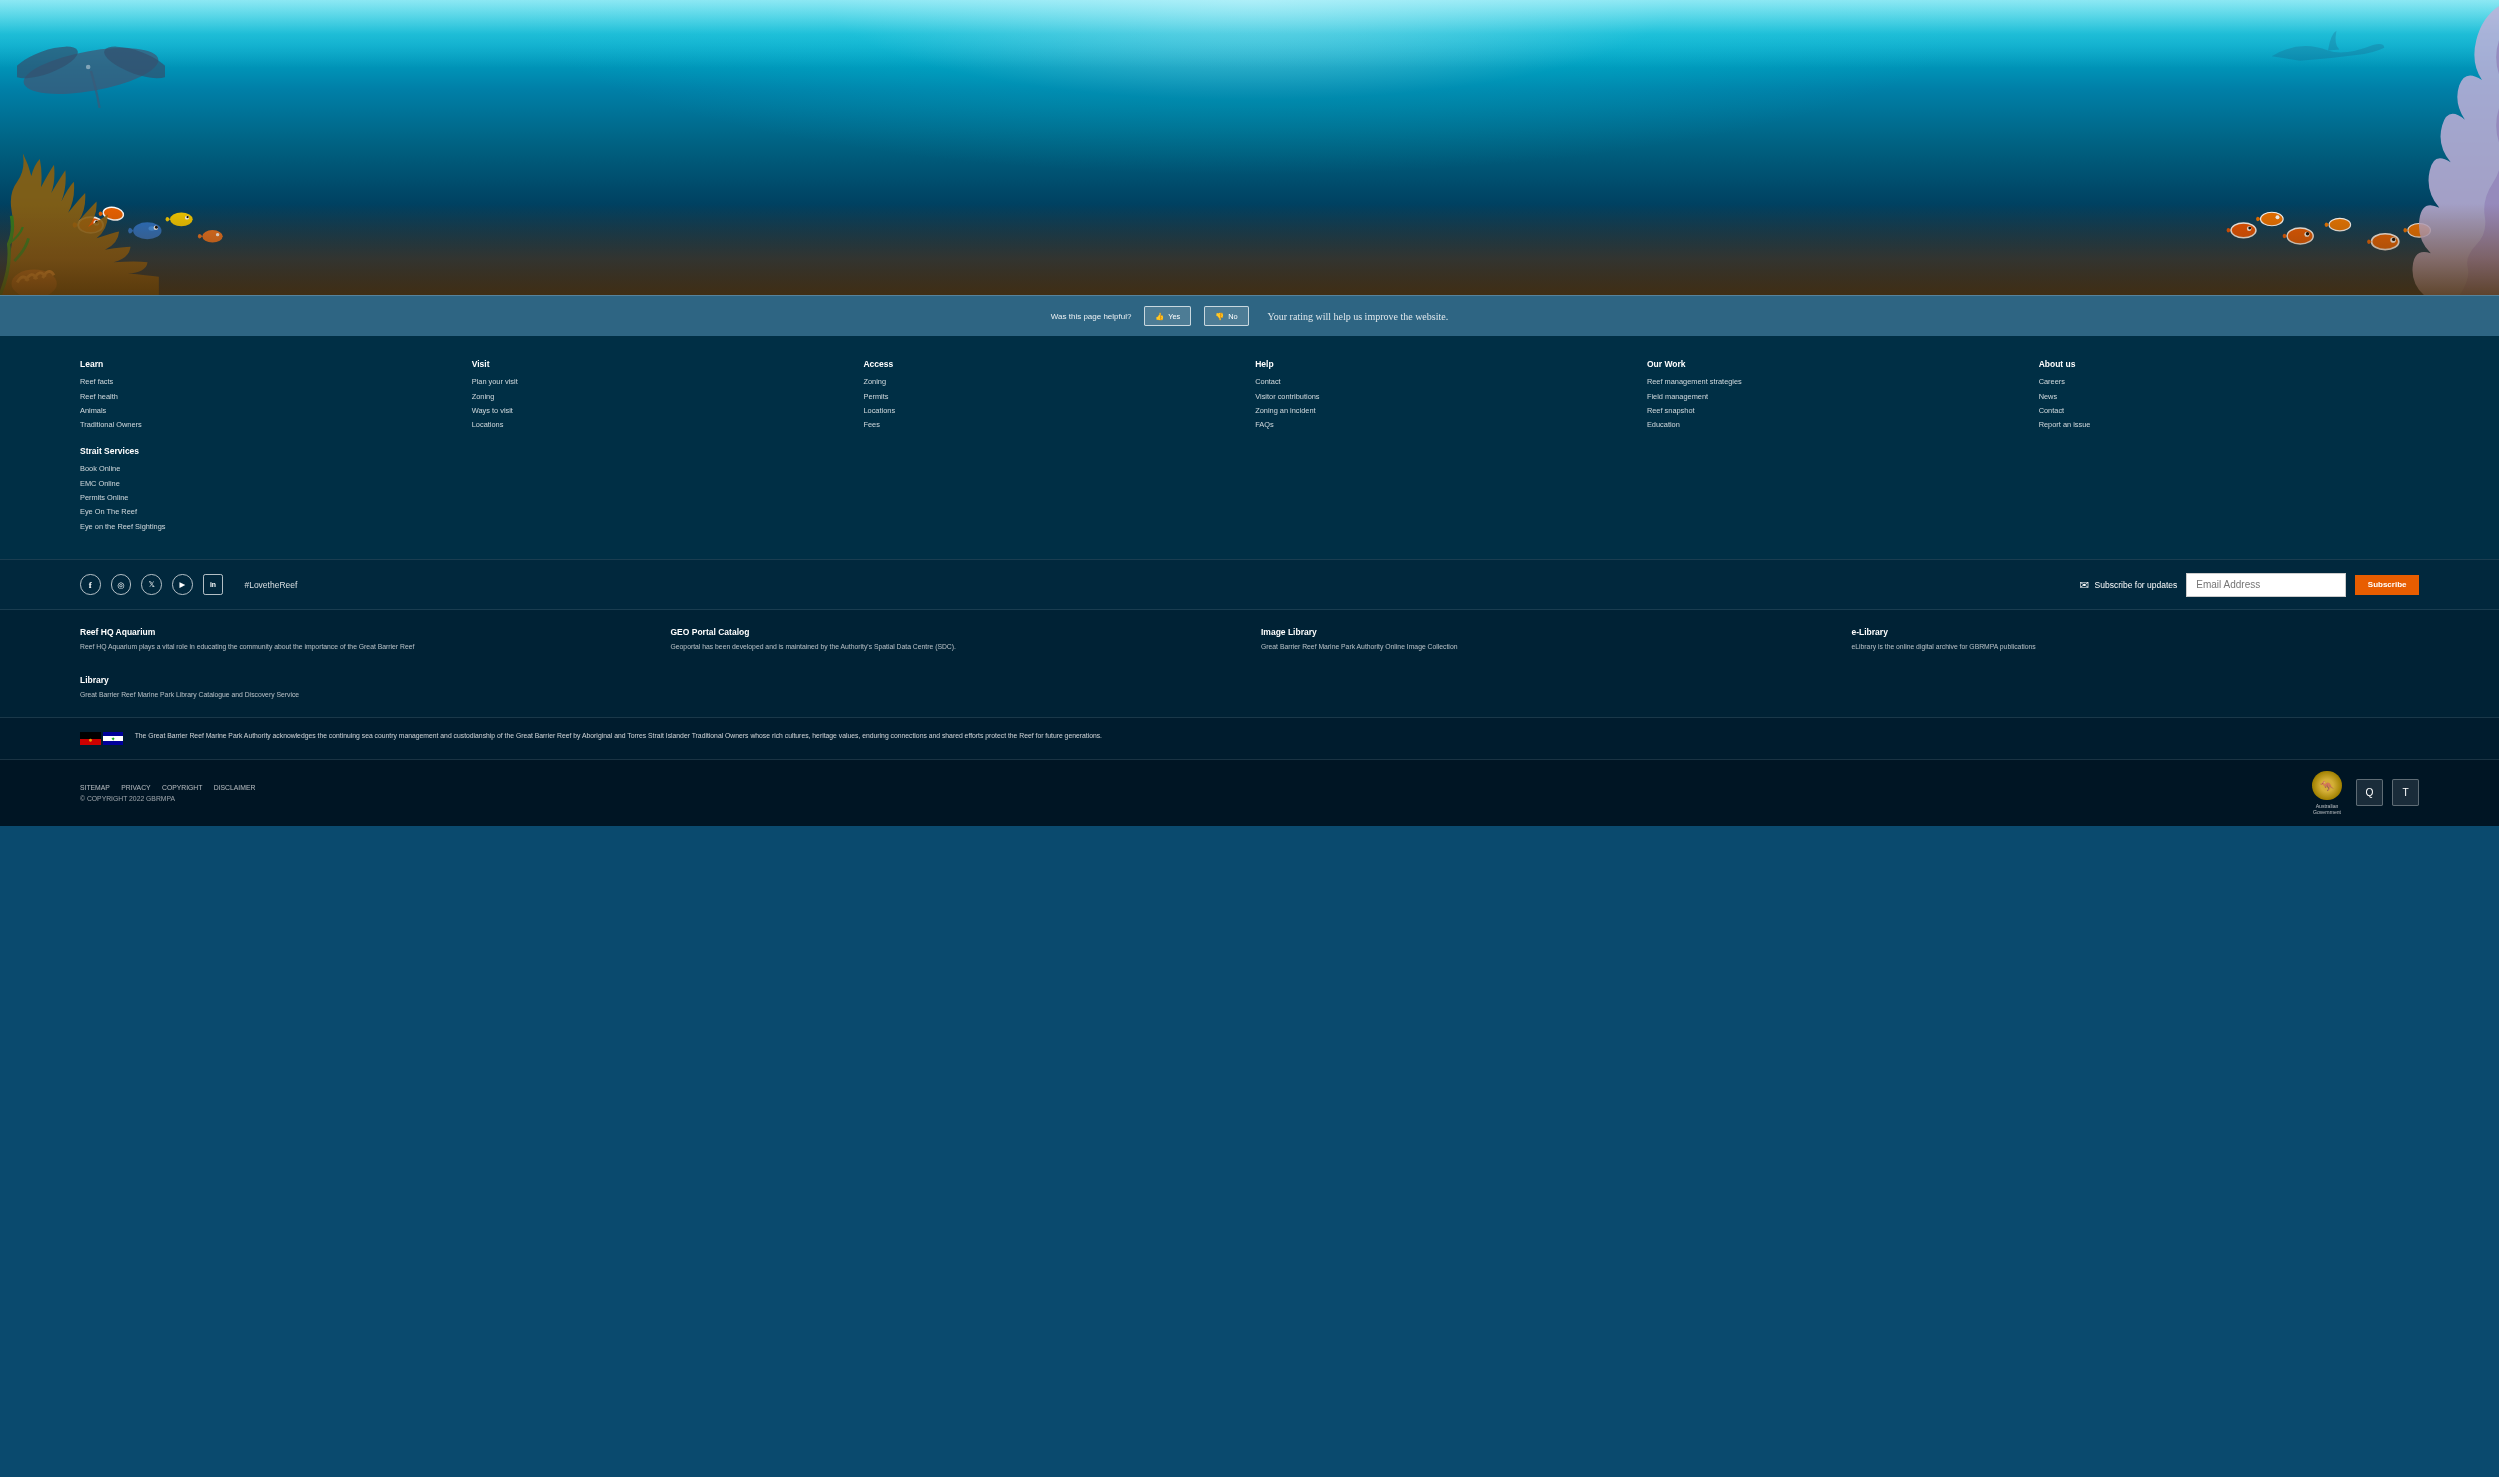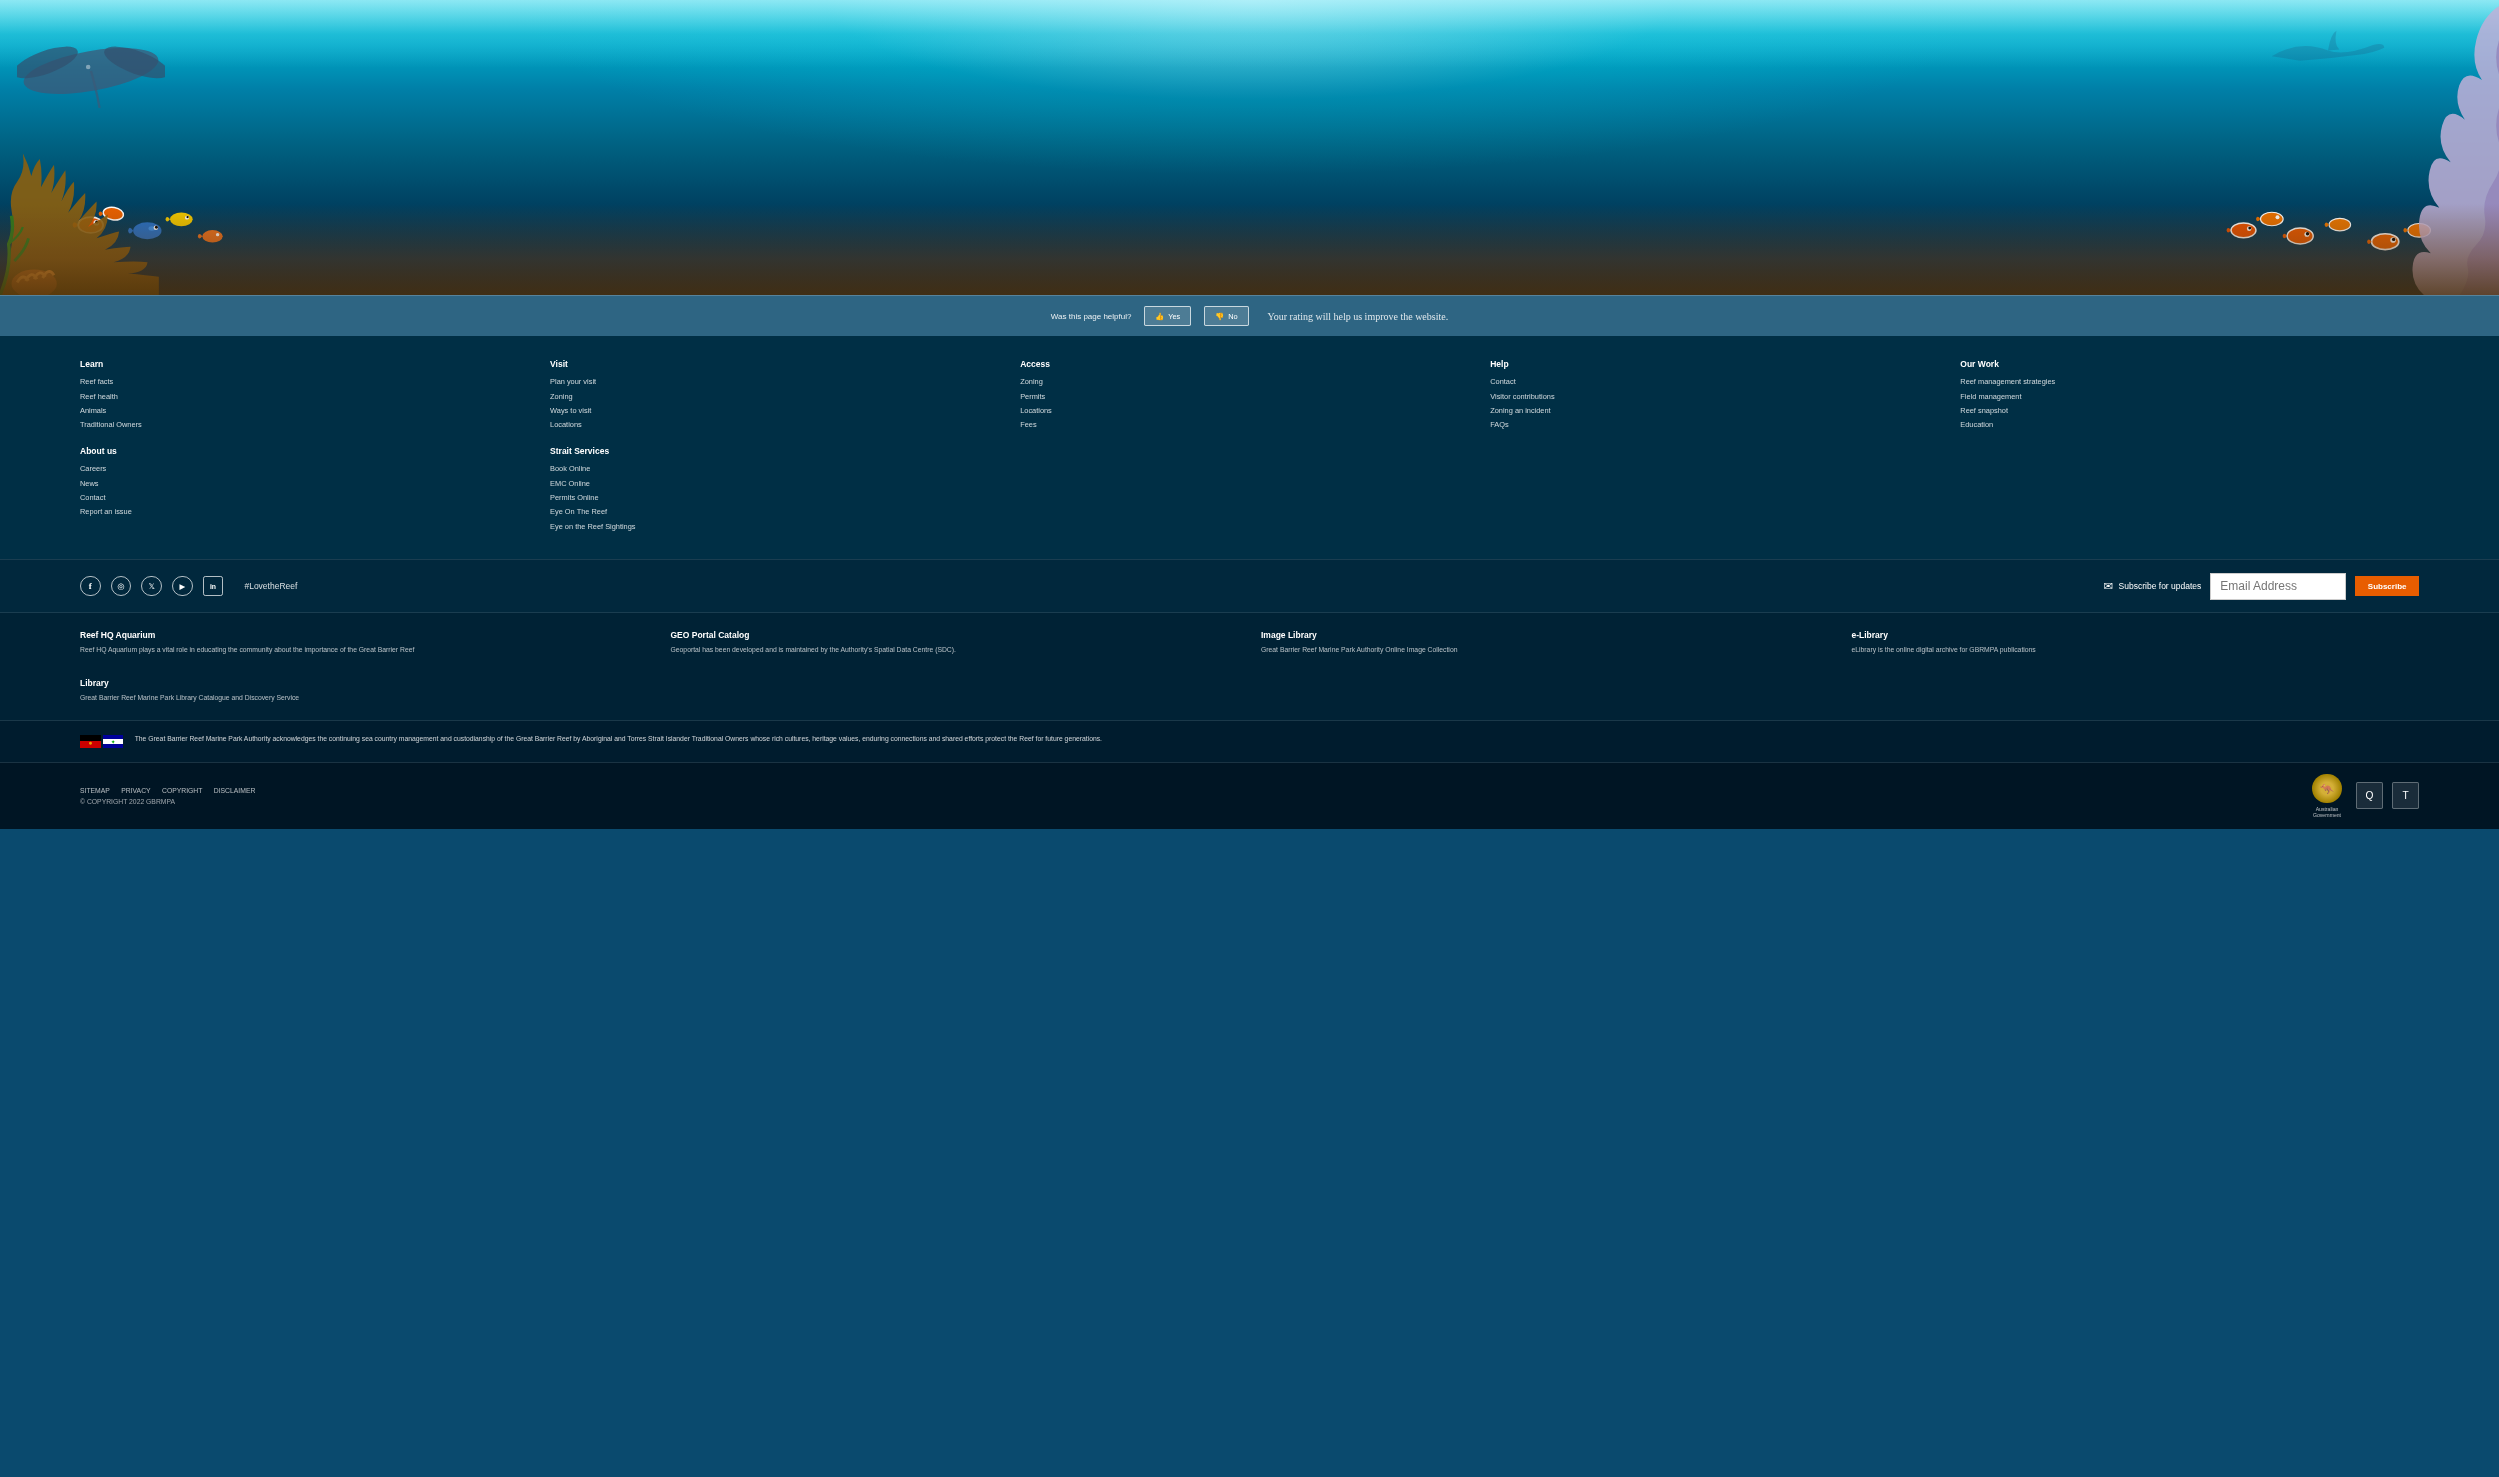--- a/index.html
+++ b/index.html
@@ -91,21 +91,21 @@
     }
 
     
     .footer-nav {
       background: rgba(0, 45, 65, 0.92);
       padding: 23px 80px 23px;
     }
 
     .footer-nav-grid {
       display: grid;
-      grid-template-columns: repeat(5, 1fr);
+      grid-template-columns: repeat(6, 1fr);
       gap: 11.4px;
     }
 
     .footer-col h3 {
       color: white;
       font-size: 8.5px;
       font-weight: bold;
       margin-bottom: 8px;
     }
 
@@ -159,24 +159,24 @@
     }
 
     .mail-icon-wrap {
       display: flex; align-items: center; gap: 5.7px;
       color: white;
       font-size: 8.5px;
     }
 
     .subscribe-input {
       padding: 5.7px 9px;
-      font-size: 12px;
+      font-size: 10px;
       border: 0.6px solid #ccc;
       outline: none;
-      width: 136px;
+      width: 160px;
       color: #333;
     }
 
     .subscribe-btn {
       padding: 5.7px 12.5px;
       background: #e85d00;
       color: white;
       border: none;
       font-size: 8px;
       font-weight: bold;

